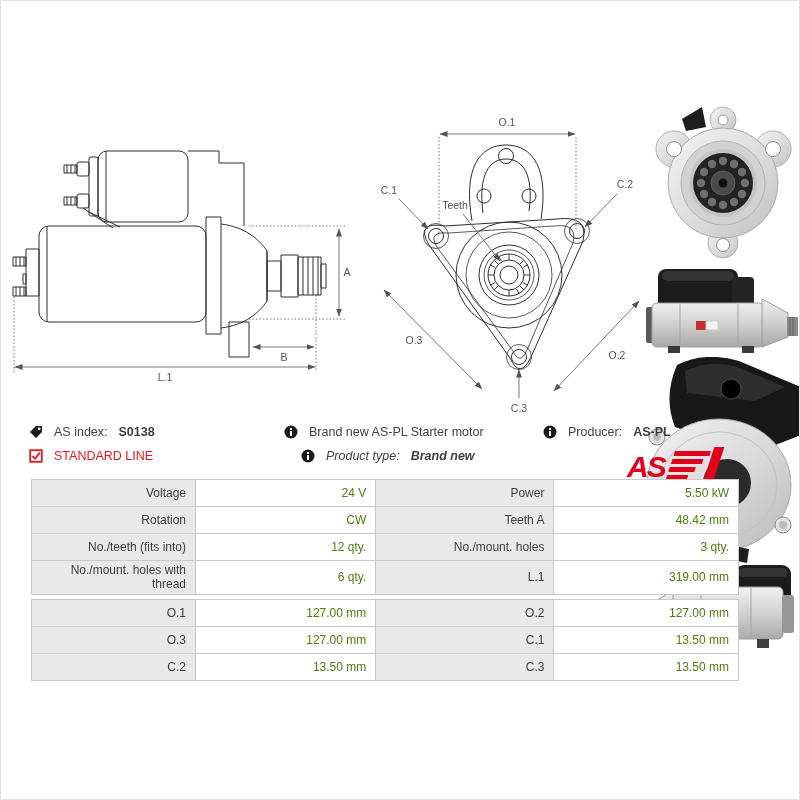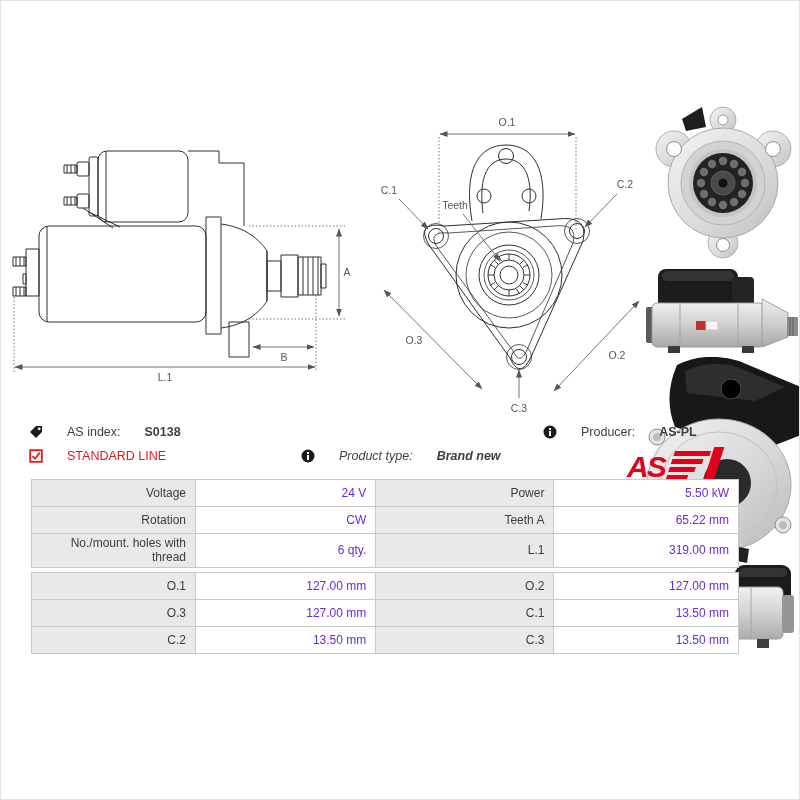--- a/index.html
+++ b/index.html
@@ -6,29 +6,29 @@
   #stage{
     position:relative;width:800px;height:800px;background:#ffffff;
     font-family:"Liberation Sans","DejaVu Sans",sans-serif;color:#3f3f3f;
     overflow:hidden;border:1px solid #e2e2e2;box-sizing:border-box;
   }
   svg text{font-family:"Liberation Sans","DejaVu Sans",sans-serif;}
   .abs{position:absolute;}
   
   .draw line,.draw path,.draw rect,.draw circle,.draw polyline{vector-effect:non-scaling-stroke;}
   
-  .info-line{position:absolute;display:flex;align-items:center;gap:24px;font-size:12.5px;white-space:nowrap;}
+  .info-line{position:absolute;display:flex;align-items:center;gap:11px;font-size:12.5px;white-space:nowrap;}
   .info-line .bold{font-weight:bold;}
   .red{color:#e8151c;font-weight:normal;}
   .icn{display:inline-flex;width:14px;height:14px;flex:0 0 auto;}
   
   .spec{border-collapse:collapse;width:708px;table-layout:fixed;font-size:12px;}
   .spec td{border:1px solid #c9c9c9;height:22px;padding:2px 9px 2px 8px;text-align:right;line-height:1.2;}
   .spec td.lbl{background:#e9e9e9;color:#3c3c3c;}
-  .spec td.val{background:#ffffff;color:#6d28d9;}
+  .spec td.val{background:#ffffff;color:#4d7c0f;}
   #table-b{margin-top:4px;}
   .logo-tagline{letter-spacing:.4px;}
 </style>
 </head>
 <body>
 
 <div id="stage">
 
   <svg class="abs draw" style="left:0px;top:98px;" width="355" height="300" viewBox="0 0 355 300">
     <defs>
@@ -304,20 +304,30 @@
   <div class="info-line" style="left:28px;top:448px;">
     <span class="icn">
       <svg viewBox="0 0 14 14" width="14" height="14">
           <rect x="1.2" y="1.2" width="11.6" height="11.6" fill="#fff" stroke="#e8151c" stroke-width="1.8"></rect>
           <path d="M3.5,7.2 L6,9.7 L10.8,3.6" fill="none" stroke="#e8151c" stroke-width="1.8"></path>
         </svg>
     </span>
     <span class="red">STANDARD LINE</span>
   </div>
 
+  <div class="info-line" style="left:283px;top:424px;">
+    <span class="icn">
+      <svg viewBox="0 0 14 14" width="14" height="14">
+          <circle cx="7" cy="7" r="6.5" fill="#1a1a1a"></circle>
+          <rect x="6" y="6" width="2" height="5" fill="#fff"></rect>
+          <rect x="6" y="3" width="2" height="2" fill="#fff"></rect>
+        </svg>
+    </span>
+    <span>Brand new AS-PL Starter motor</span>
+  </div>
 
   <div class="info-line" style="left:300px;top:448px;font-style:italic;">
     <span class="icn">
       <svg viewBox="0 0 14 14" width="14" height="14">
           <circle cx="7" cy="7" r="6.5" fill="#1a1a1a"></circle>
           <rect x="6" y="6" width="2" height="5" fill="#fff"></rect>
           <rect x="6" y="3" width="2" height="2" fill="#fff"></rect>
         </svg>
     </span>
     <span>Product type:</span>
@@ -360,21 +370,27 @@
           <tr>
             <td class="lbl">Voltage</td>
             <td class="val">24 V</td>
             <td class="lbl">Power</td>
             <td class="val">5.50 kW</td>
           </tr>
           <tr>
             <td class="lbl">Rotation</td>
             <td class="val">CW</td>
             <td class="lbl">Teeth A</td>
-            <td class="val">65.22 mm</td>
+            <td class="val">48.42 mm</td>
+          </tr>
+          <tr>
+            <td class="lbl">No./teeth (fits into)</td>
+            <td class="val">12 qty.</td>
+            <td class="lbl">No./mount. holes</td>
+            <td class="val">3 qty.</td>
           </tr>
           <tr>
             <td class="lbl">No./mount. holes with thread</td>
             <td class="val">6 qty.</td>
             <td class="lbl">L.1</td>
             <td class="val">319.00 mm</td>
           </tr>
         </tbody>
     </table>
     <table class="spec" id="table-b">

